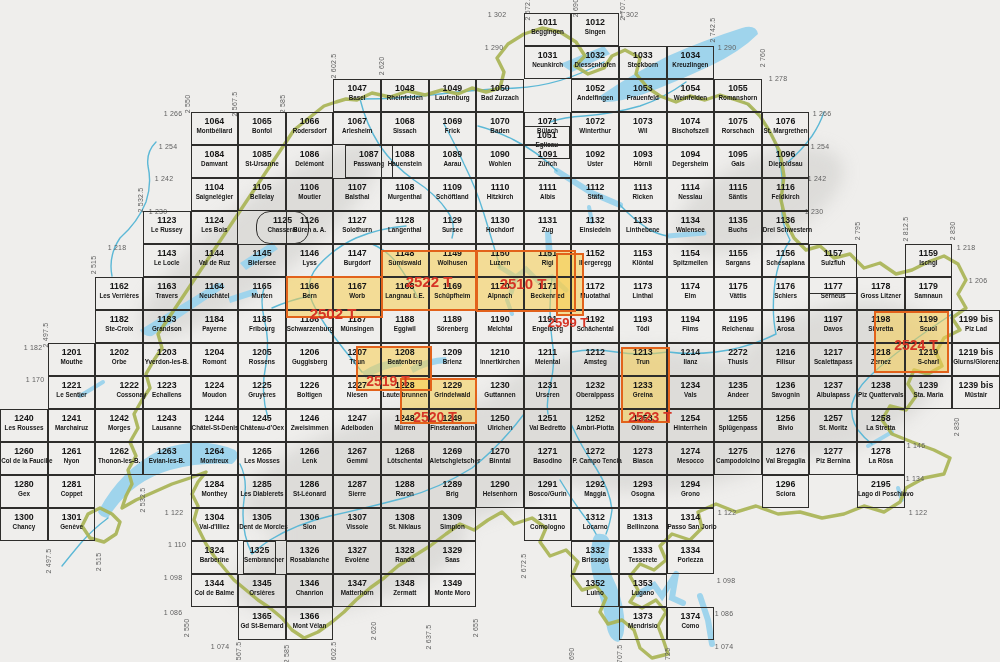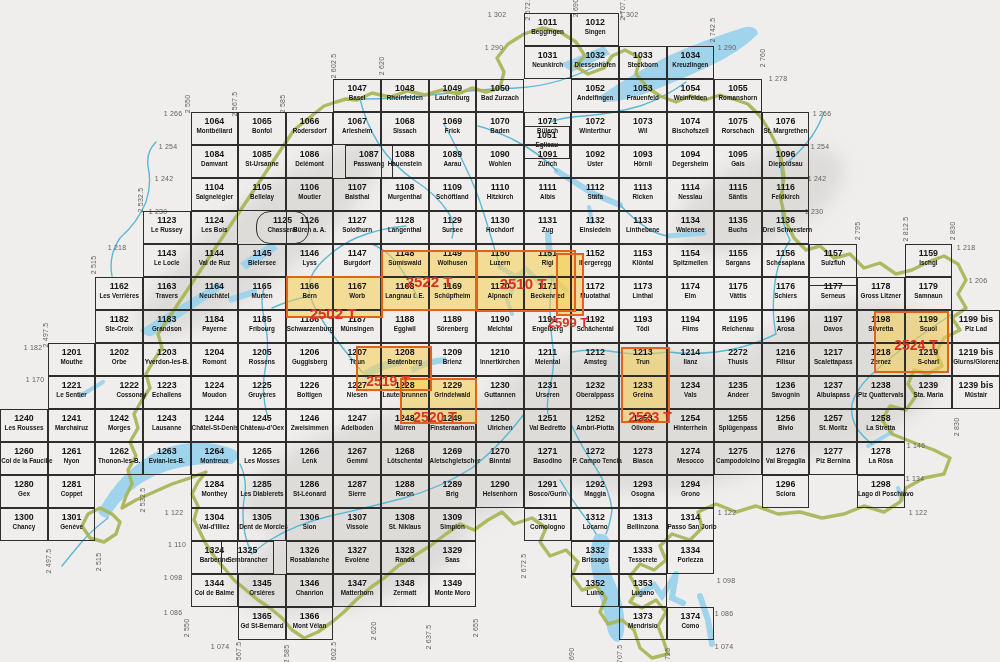--- a/index.html
+++ b/index.html
@@ -414,21 +414,21 @@
         <span class="nm">Spitzmeilen</span>
       </div>
       <div class="cell" style="left: 714.2px; top: 244px; width: 47.6px; height: 33px;">
         <span class="num">1155</span>
         <span class="nm">Sargans</span>
       </div>
       <div class="cell" style="left: 761.8px; top: 244px; width: 47.6px; height: 33px;">
         <span class="num">1156</span>
         <span class="nm">Schesaplana</span>
       </div>
-      <div class="cell" style="left: 809.4px; top: 244px; width: 47.6px; height: 42px;">
+      <div class="cell" style="left: 809.4px; top: 244px; width: 47.6px; height: 50px;">
         <span class="num">1157</span>
         <span class="nm">Sulzfluh</span>
       </div>
       <div class="cell" style="left: 904.6px; top: 244px; width: 47.6px; height: 33px;">
         <span class="num">1159</span>
         <span class="nm">Ischgl</span>
       </div>
       <div class="cell" style="left: 95.4px; top: 277px; width: 47.6px; height: 33px;">
         <span class="num">1162</span>
         <span class="nm">Les Verrières</span>
@@ -939,21 +939,21 @@
       </div>
       <div class="cell" style="left: 666.6px; top: 475px; width: 47.6px; height: 33px;">
         <span class="num">1294</span>
         <span class="nm">Grono</span>
       </div>
       <div class="cell" style="left: 761.8px; top: 475px; width: 47.6px; height: 33px;">
         <span class="num">1296</span>
         <span class="nm">Sciora</span>
       </div>
       <div class="cell" style="left: 857px; top: 475px; width: 47.6px; height: 33px;">
-        <span class="num">1298</span>
+        <span class="num">2195</span>
         <span class="nm">Lago di Poschiavo</span>
       </div>
       <div class="cell" style="left: 0.2px; top: 508px; width: 47.6px; height: 33px;">
         <span class="num">1300</span>
         <span class="nm">Chancy</span>
       </div>
       <div class="cell" style="left: 47.8px; top: 508px; width: 47.6px; height: 33px;">
         <span class="num">1301</span>
         <span class="nm">Genève</span>
       </div>
@@ -994,21 +994,21 @@
         <span class="nm">Bellinzona</span>
       </div>
       <div class="cell" style="left: 666.6px; top: 508px; width: 47.6px; height: 33px;">
         <span class="num">1314</span>
         <span class="nm">Passo San Jorio</span>
       </div>
       <div class="cell" style="left: 190.6px; top: 541px; width: 47.6px; height: 33px;">
         <span class="num">1324</span>
         <span class="nm">Barberine</span>
       </div>
-      <div class="cell" style="left: 221px; top: 541px; width: 53px; height: 33px;">
+      <div class="cell" style="left: 243px; top: 541px; width: 33px; height: 33px;">
         <span class="num">1325</span>
         <span class="nm">Sembrancher</span>
       </div>
       <div class="cell" style="left: 285.8px; top: 541px; width: 47.6px; height: 33px;">
         <span class="num">1326</span>
         <span class="nm">Rosablanche</span>
       </div>
       <div class="cell" style="left: 333.4px; top: 541px; width: 47.6px; height: 33px;">
         <span class="num">1327</span>
         <span class="nm">Evolène</span>

